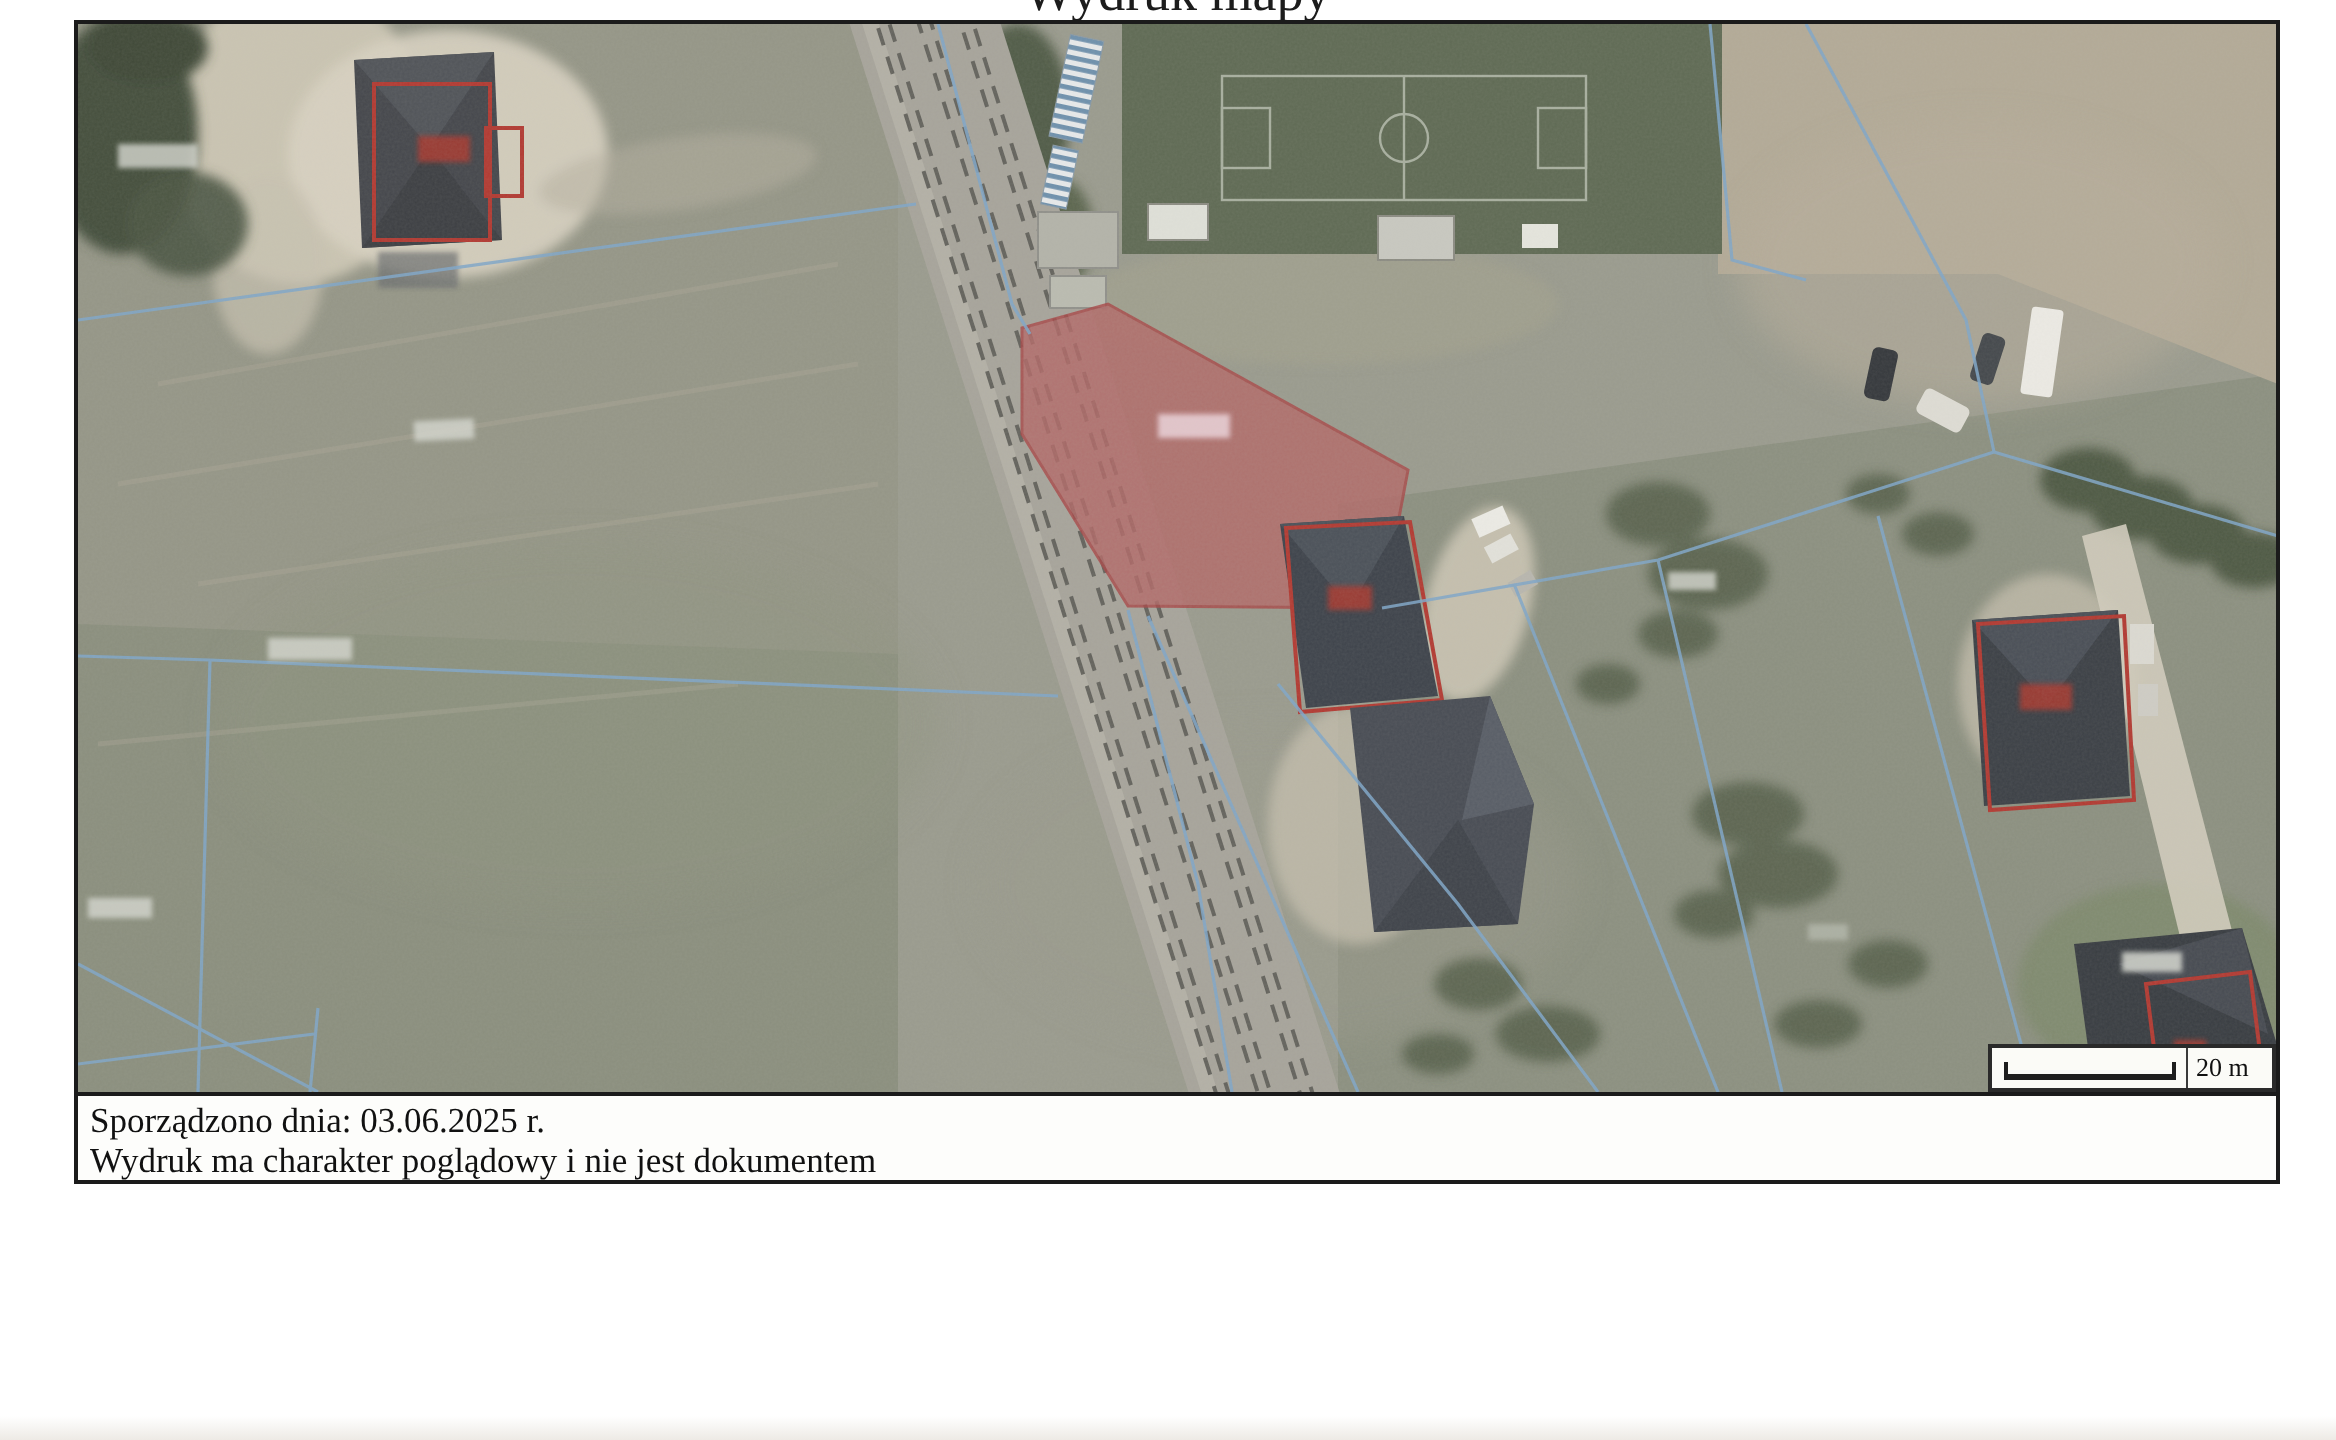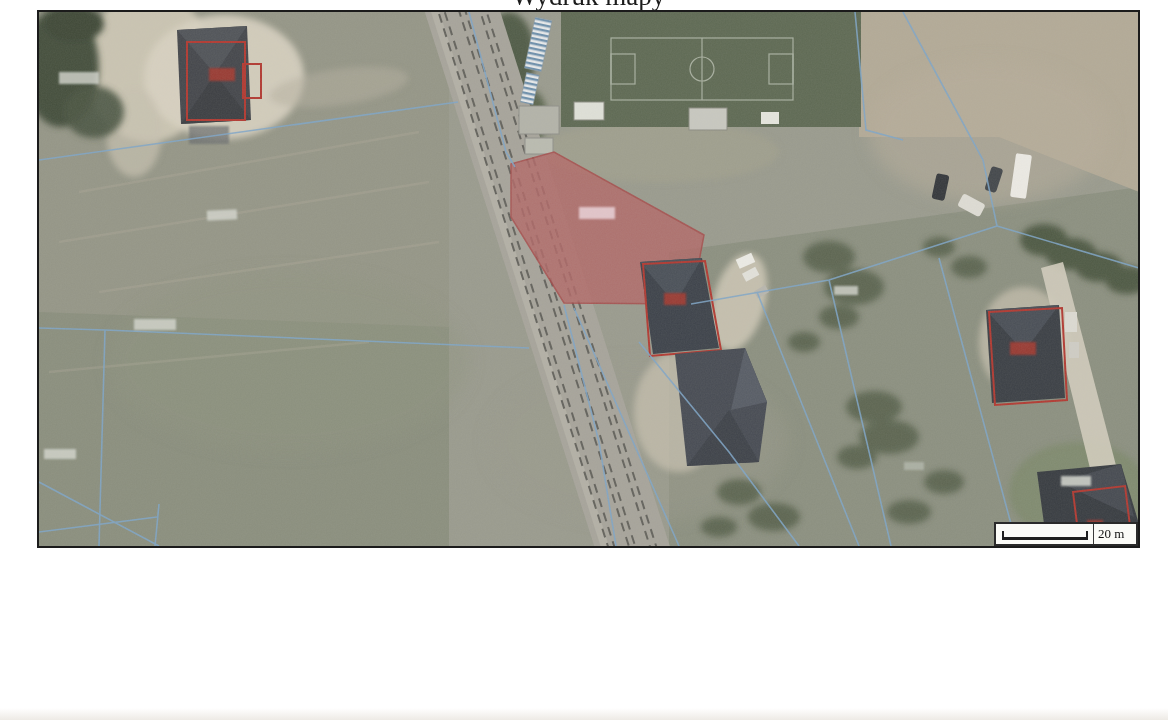--- a/index.html
+++ b/index.html
@@ -252,15 +252,19 @@
 
       <rect width="1100" height="534" filter="url(#grain)" opacity=".5"></rect>
     </svg>
 
     <div class="scalebar">
       <div class="sb-line"></div>
       <div class="sb-label">20 m</div>
     </div>
   </div>
 
+  <div class="footer">
+    <div>Sporządzono dnia: 03.06.2025 r.</div>
+    <div>Wydruk ma charakter poglądowy i nie jest dokumentem</div>
+  </div>
 
   <div class="bottom-shade"></div>
 </div>
 
 </body></html>

